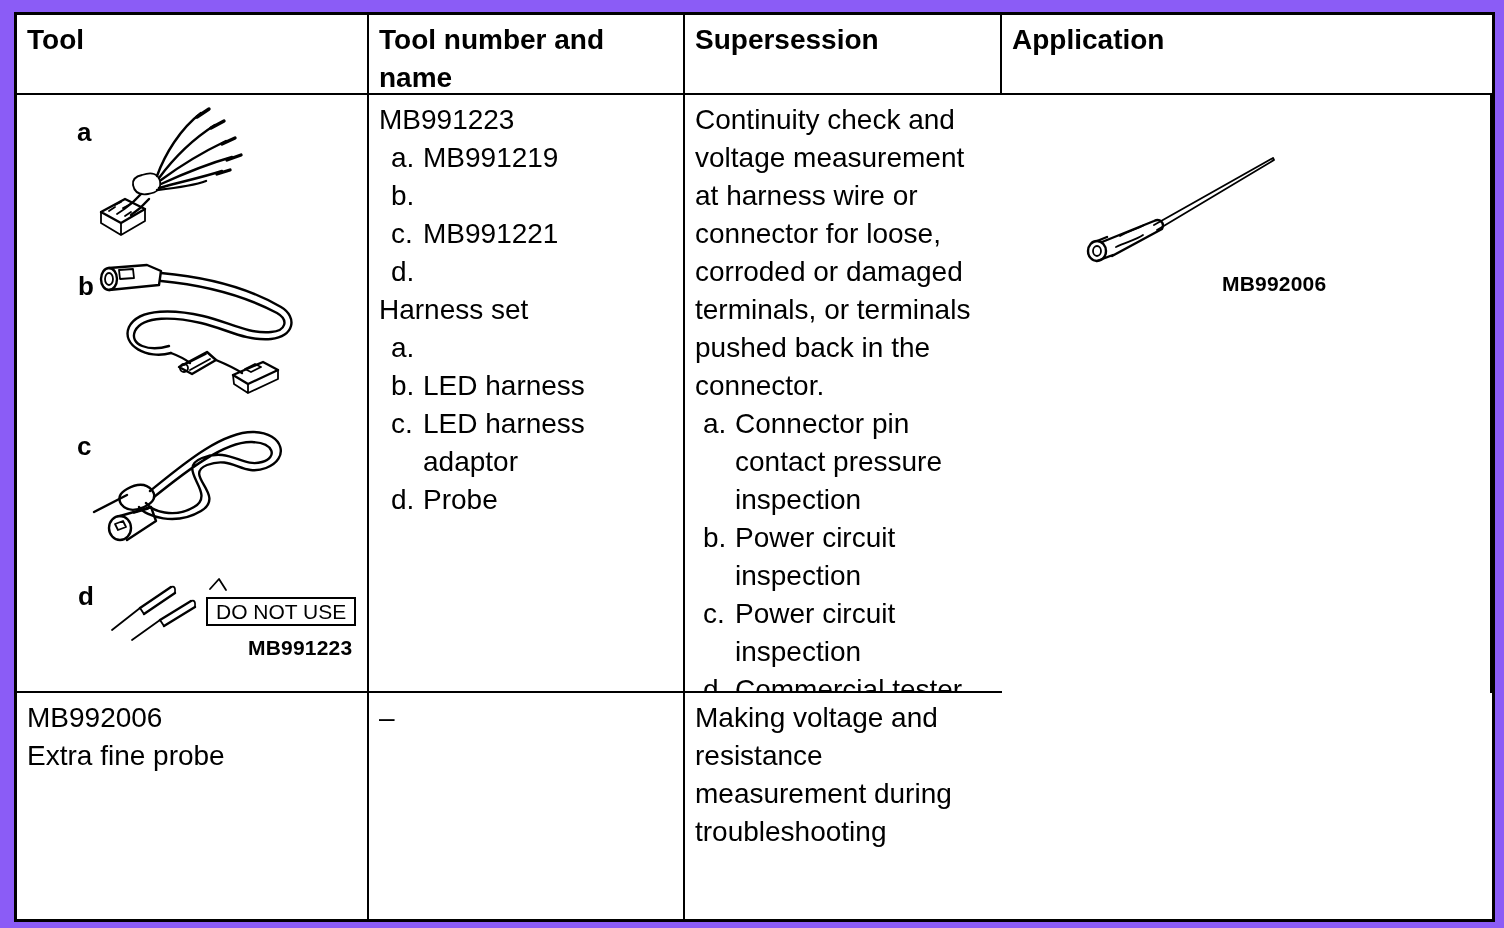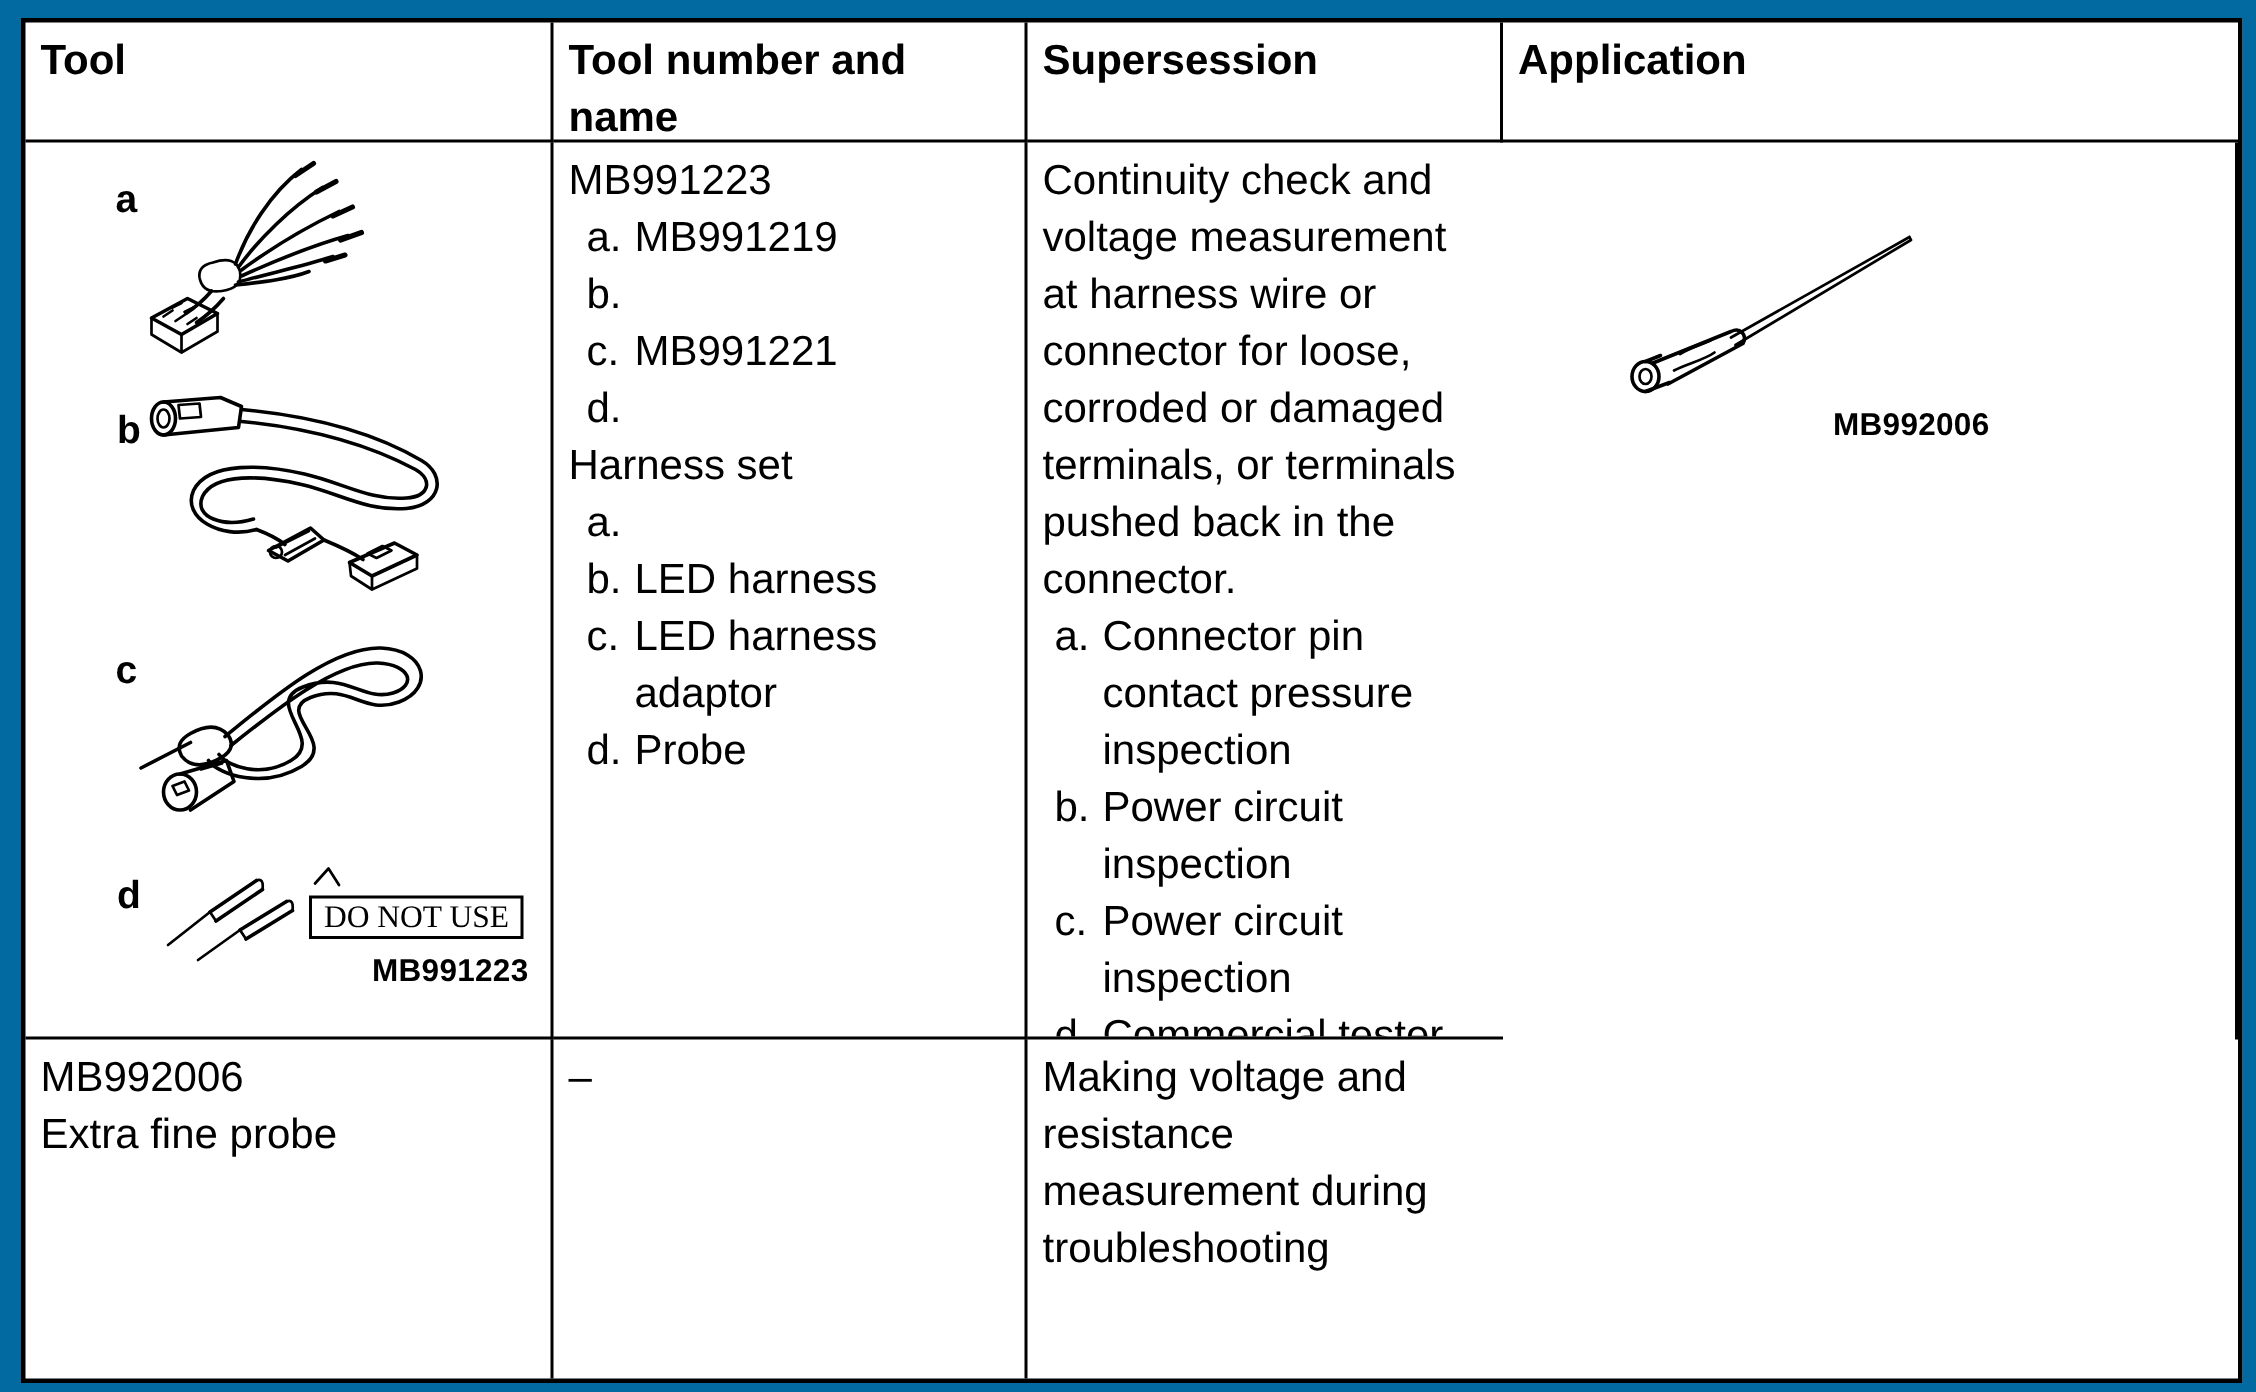--- a/index.html
+++ b/index.html
@@ -1,17 +1,17 @@
 <!DOCTYPE html>
 <html><head>
 <meta charset="utf-8">
 <style>
   html,body{margin:0;padding:0;background:#ffffff;}
   .page{
-    position:relative;width:1504px;height:928px;background:#0369a1;
+    position:relative;width:1504px;height:928px;background:#8b5cf6;
     font-family:"Liberation Sans",sans-serif;color:#000;overflow:hidden;
   }
   .tool-table{
     position:absolute;left:14px;top:12px;width:1475px;height:904px;
     border:3px solid #000;display:grid;
     grid-template-columns:352px 316px 317px 1fr;
     grid-template-rows:80px 598px 1fr;
     background:#fff;
   }
   .cell{
@@ -19,21 +19,21 @@
     padding:6px 12px 0 10px;font-size:28px;line-height:38px;overflow:hidden;
   }
   .cell.last-col{border-right:none;}
   .cell.last-row{border-bottom:none;}
   .cell.header{font-weight:bold;}
   .tool-cell{position:relative;padding:0;}
   .item-label{position:absolute;font-weight:bold;font-size:26px;line-height:26px;}
   .caption{position:absolute;font-weight:bold;font-size:21px;line-height:21px;letter-spacing:0.2px;}
   .warning-box{
     position:absolute;border:2px solid #000;font-size:21px;line-height:25px;
-    padding:0 8px;white-space:nowrap;background:#fff;font-family:Liberation Serif, serif;
+    padding:0 8px;white-space:nowrap;background:#fff;
   }
   .illustration{position:absolute;}
   .lineart{stroke:#000;fill:none;stroke-width:2.4;stroke-linecap:round;stroke-linejoin:round;}
   .lineart .thin{stroke-width:1.8;}
   .lineart .thick{stroke-width:3.4;}
   .num-list{padding-left:12px;}
   .li{display:flex;}
   .li .prefix{flex:0 0 32px;width:32px;}
   .li .text{flex:1;}
 </style>

